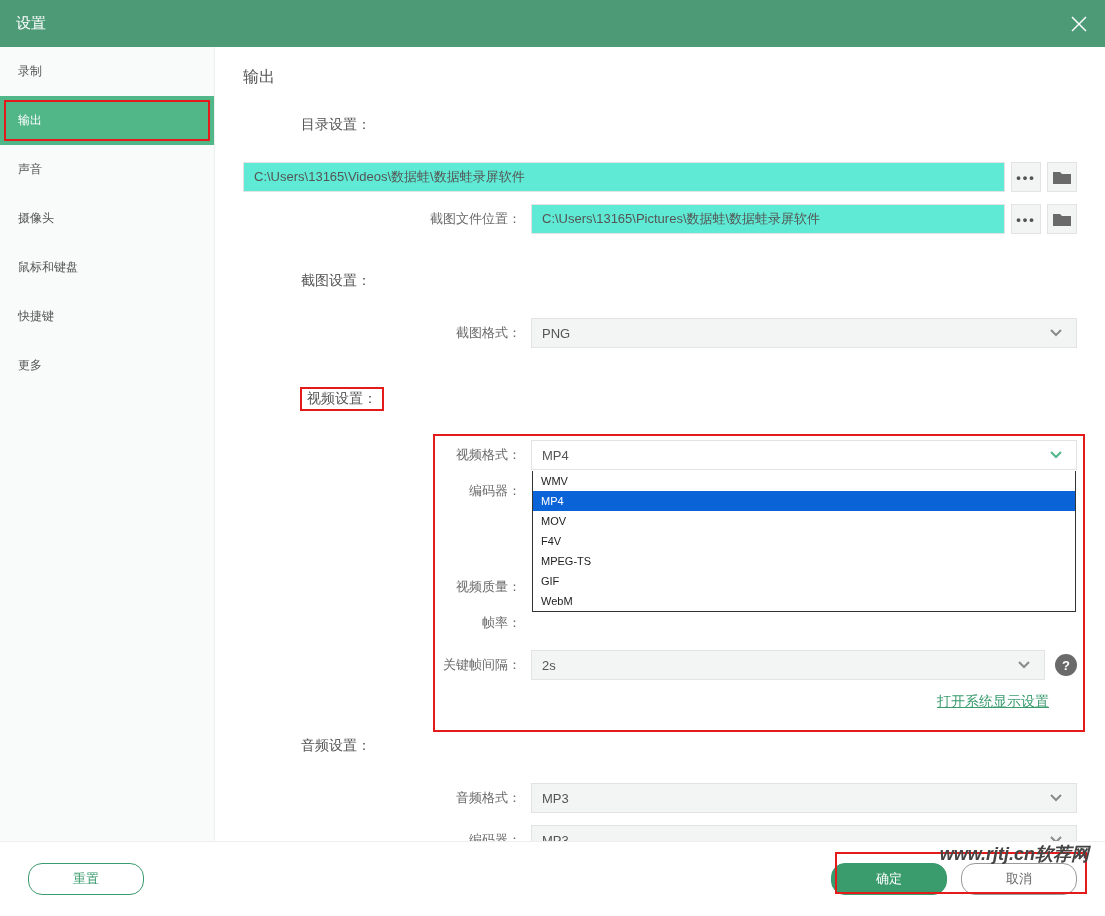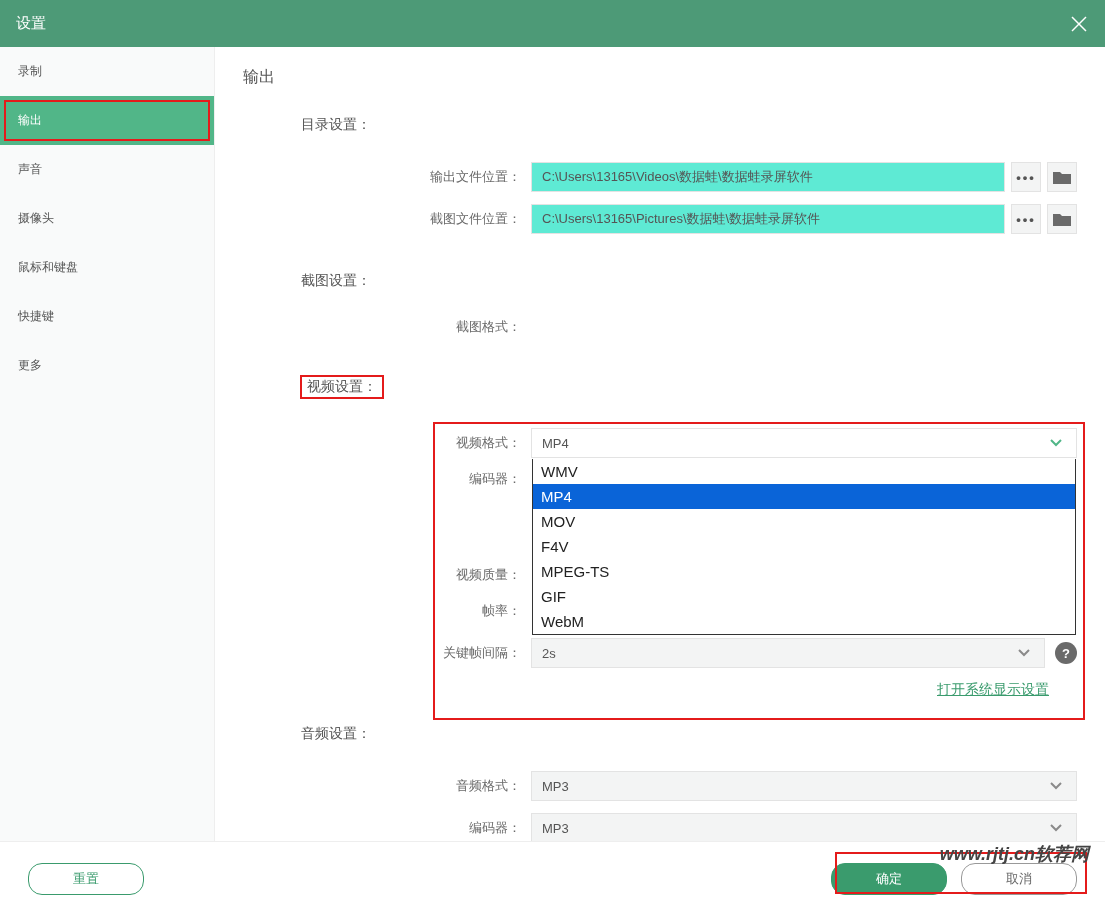--- a/index.html
+++ b/index.html
@@ -35,21 +35,21 @@
 .select.open { background:#fff; }
 .select.open .chev svg { stroke:#51b688; }
 
 .iconbtn { width:30px; height:30px; background:#f3f4f4; border:1px solid #e3e3e3; display:flex; align-items:center; justify-content:center; cursor:pointer; }
 .iconbtn.dots { letter-spacing:2px; font-weight:bold; color:#555; font-size:13px; }
 .iconbtn.folder svg { fill:#6a6a6a; }
 
 .help { width:22px; height:22px; border-radius:50%; background:#6a6a6a; color:#fff; display:flex; align-items:center; justify-content:center; font-size:13px; font-weight:bold; cursor:pointer; margin-left:4px; }
 
 .dropdown { position:absolute; left:0; right:0; top:30px; background:#fff; border:1px solid #333; border-top:none; z-index:20; }
-.dropdown .opt { padding:4px 8px; font-size:15px; color:#222; cursor:pointer; }
+.dropdown .opt { padding:4px 8px; font-size:11px; color:#222; cursor:pointer; }
 .dropdown .opt.sel { background:#0a64d8; color:#fff; }
 
 .link-row { text-align:right; padding-right:28px; margin-top:10px; }
 .link { color:#3a9b6d; font-size:14px; text-decoration:underline; cursor:pointer; }
 
 .highlight-red { outline:2px solid #e41b1b; outline-offset:-1px; }
 .big-red-box { position:absolute; border:2px solid #e41b1b; pointer-events:none; }
 
 .footer { height:75px; border-top:1px solid #eee; display:flex; align-items:center; padding:0 28px; background:#fff; position:absolute; left:0; right:0; bottom:0; }
 .btn { height:28px; padding:15px 44px; border-radius:14px; font-size:13px; cursor:pointer; display:flex; align-items:center; justify-content:center; }
@@ -85,21 +85,20 @@
     <div class="item">快捷键</div>
     <div class="item">更多</div>
   </div>
 
   <div class="main">
     <div class="page-title">输出</div>
 
     
     <div class="section-label">目录设置：</div>
     <div class="row">
-      <div class="label">输出文件位置：</div>
       <div class="control">
         <div class="textbox">
             <span>C:\Users\13165\Videos\数据蛙\数据蛙录屏软件</span>
           </div>
         <div class="iconbtn dots">•••</div>
         <div class="iconbtn folder">
           <svg width="18" height="14" viewBox="0 0 18 14">
               <path d="M0 2h7l2 2h9v10H0z"></path>
             </svg>
         </div>
@@ -119,20 +118,28 @@
         </div>
       </div>
     </div>
 
     <div class="spacer"></div>
 
     
     <div class="section-label">截图设置：</div>
     <div class="row">
       <div class="label">截图格式：</div>
+      <div class="control">
+        <div class="select">
+          <span class="val">PNG</span>
+          <span class="chev"><svg width="16" height="16" viewBox="0 0 16 16">
+                <polyline points="3,6 8,11 13,6"></polyline>
+              </svg></span>
+        </div>
+      </div>
     </div>
 
     <div class="spacer"></div>
 
     
     <div class="section-label" style="display:inline-block;padding:2px 6px;margin-left:52px"><span class="highlight-red" style="padding:2px 6px;display:inline-block">视频设置：</span></div>
 
     <div style="position:relative">
       <div class="big-red-box" style="left:190px;top:-6px;right:-8px;height:298px"></div>
 

